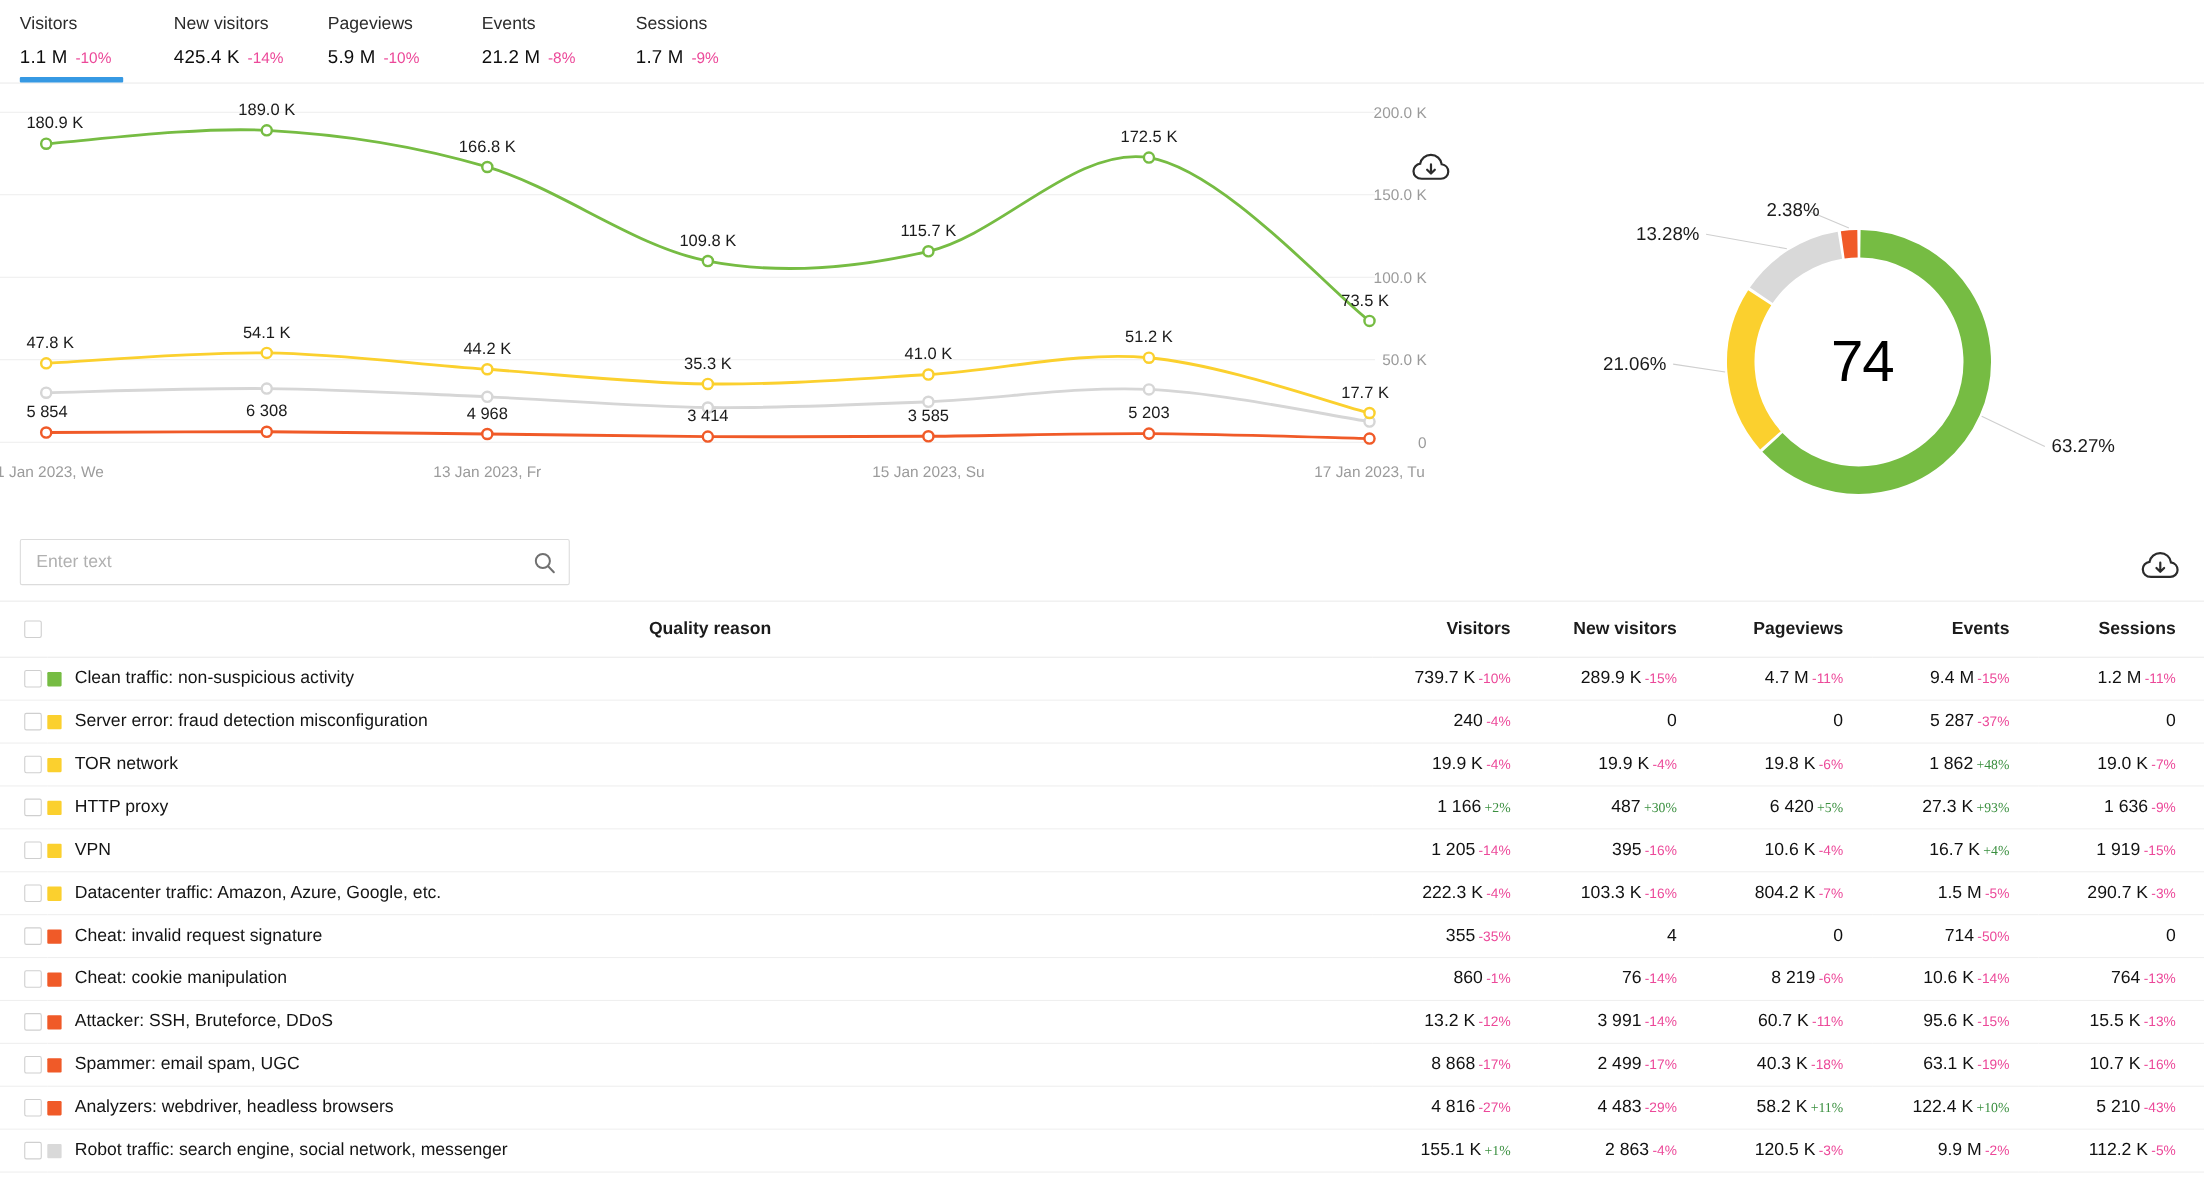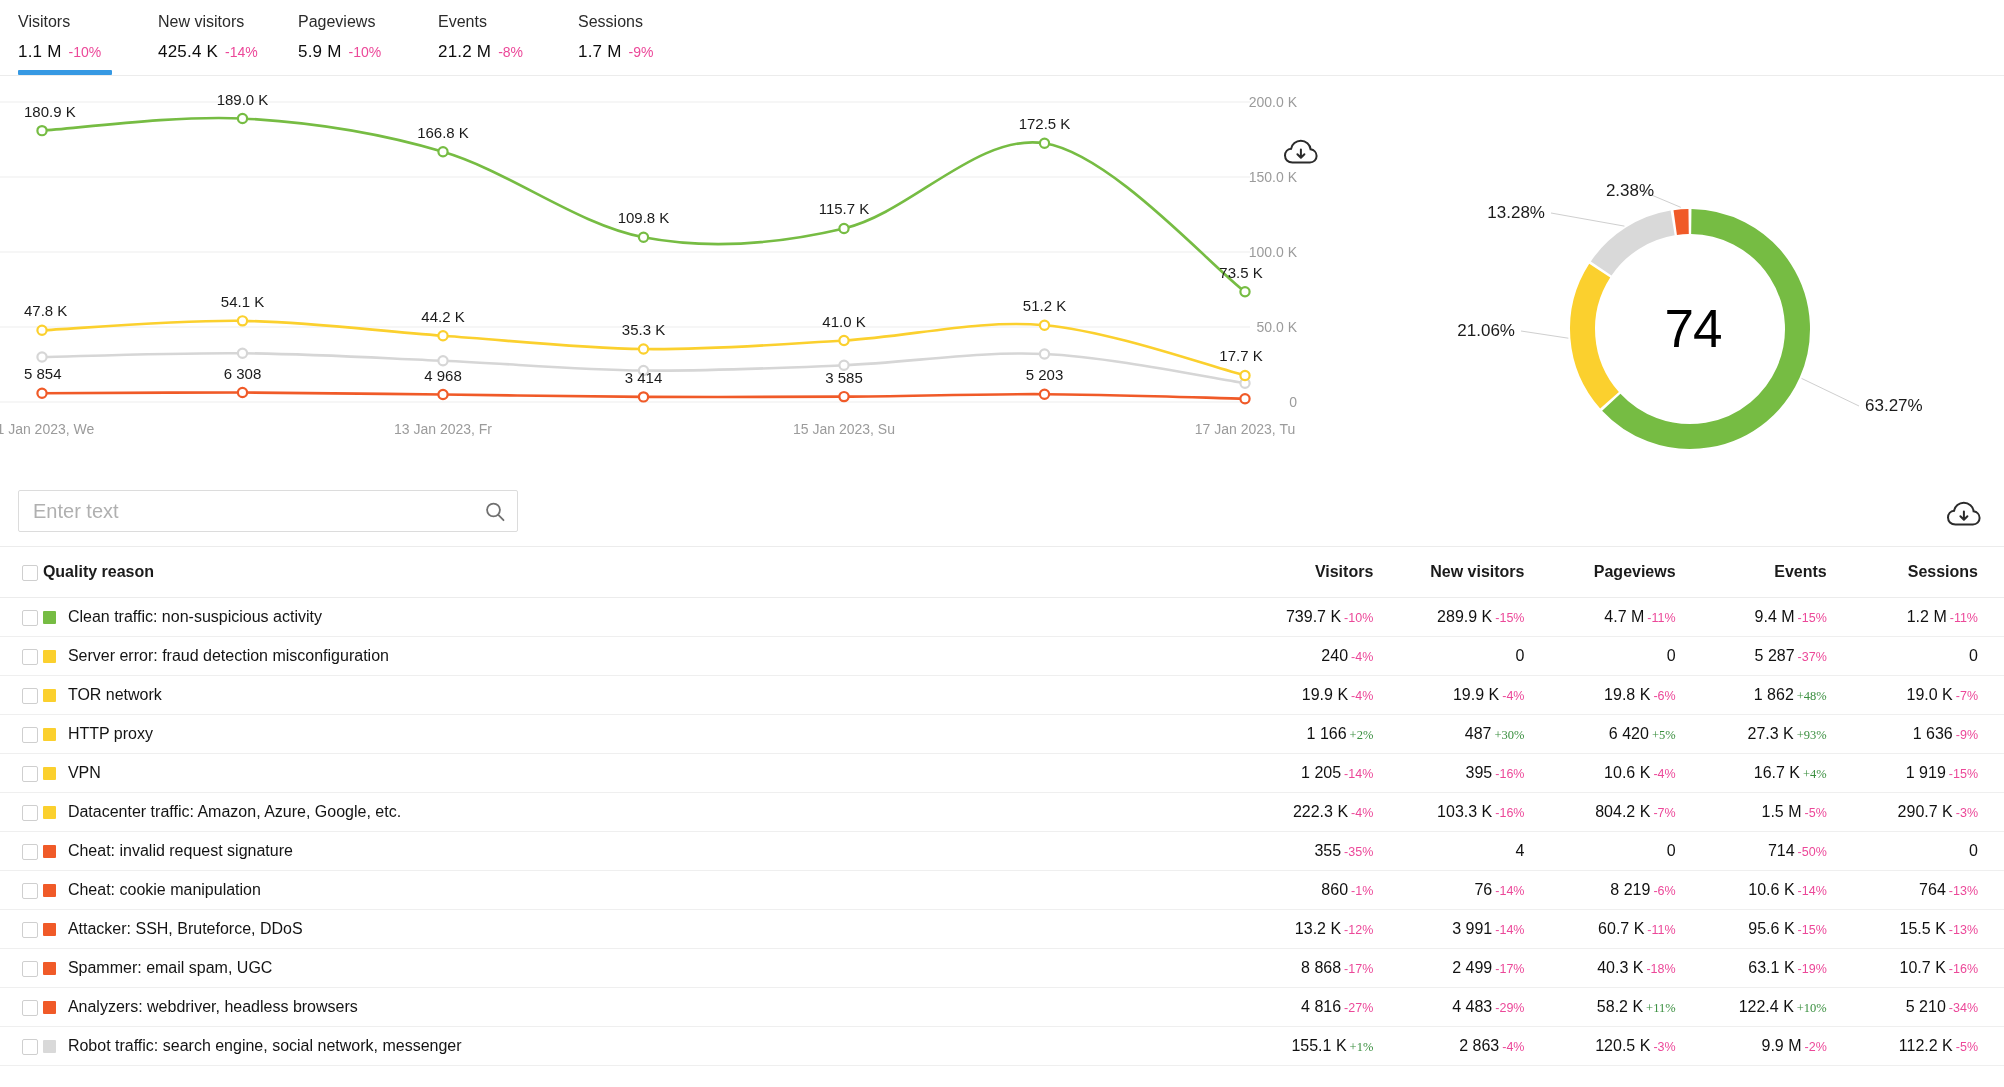--- a/index.html
+++ b/index.html
@@ -94,21 +94,21 @@
   #search-box {
     position: relative;
     width: 500px; height: 42px;
     border: 1px solid #dcdcdc;
     background: #fff;
     border-radius: 2px;
     display: flex; align-items: center;
   }
   #search-input {
     border: 0; outline: 0;
-    font-size: 20px;
+    font-size: 16px;
     color: #2b2b2b;
     padding: 0 40px 0 14px;
     width: 100%; height: 100%;
     background: transparent;
     font-family: "Liberation Sans", sans-serif;
   }
   #search-input::placeholder { color: #b0b0b0; }
   #search-icon {
     position: absolute; right: 10px; top: 9px;
     width: 24px; height: 24px; cursor: pointer;
@@ -131,21 +131,21 @@
   #data-table th {
     font-size: 16px;
     font-weight: bold;
     color: #1b1b1b;
     padding: 16px 0 16px 0;
     border-bottom: 1px solid #ececec;
     text-align: right;
     white-space: nowrap;
   }
   #data-table th.col-check { width: 42px; text-align: center; padding-left: 18px; }
-  #data-table th.col-name  { text-align: left; width: 1180px; margin-left: 32px; }
+  #data-table th.col-name  { text-align: center; width: 1180px; margin-left: 32px; }
   #data-table th.col-num   { width: 148px; padding-right: 26px; }
   #data-table td {
     font-size: 16px;
     padding: 10px 0;
     border-bottom: 1px solid #efefef;
     text-align: right;
     white-space: nowrap;
     height: 36px;
   }
   #data-table td.col-check { text-align: center; padding-left: 18px; }
@@ -488,21 +488,21 @@
           <td class="col-name">
             <span class="name-cell">
               <span class="swatch" style="background:#f05a28"></span>
               <span class="name-text">Analyzers: webdriver, headless browsers</span>
             </span>
           </td>
           <td class="col-num"><span class="num">4 816</span><span class="pct neg">-27%</span></td>
           <td class="col-num"><span class="num">4 483</span><span class="pct neg">-29%</span></td>
           <td class="col-num"><span class="num">58.2 K</span><span class="pct pos">+11%</span></td>
           <td class="col-num"><span class="num">122.4 K</span><span class="pct pos">+10%</span></td>
-          <td class="col-num"><span class="num">5 210</span><span class="pct neg">-34%</span></td>
+          <td class="col-num"><span class="num">5 210</span><span class="pct neg">-43%</span></td>
         </tr>
         <tr>
           <td class="col-check"><span class="checkbox"></span></td>
           <td class="col-name">
             <span class="name-cell">
               <span class="swatch" style="background:#d9d9d9"></span>
               <span class="name-text">Robot traffic: search engine, social network, messenger</span>
             </span>
           </td>
           <td class="col-num"><span class="num">155.1 K</span><span class="pct pos">+1%</span></td>

